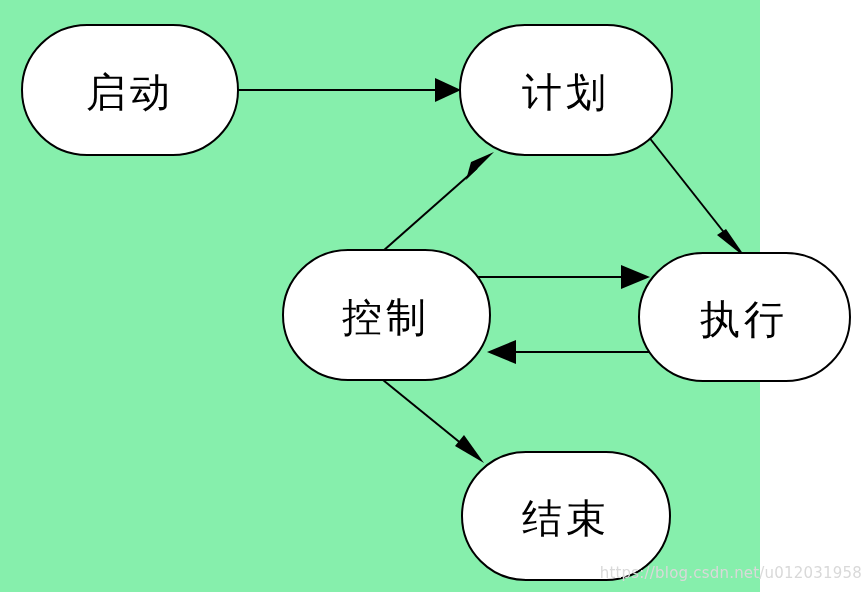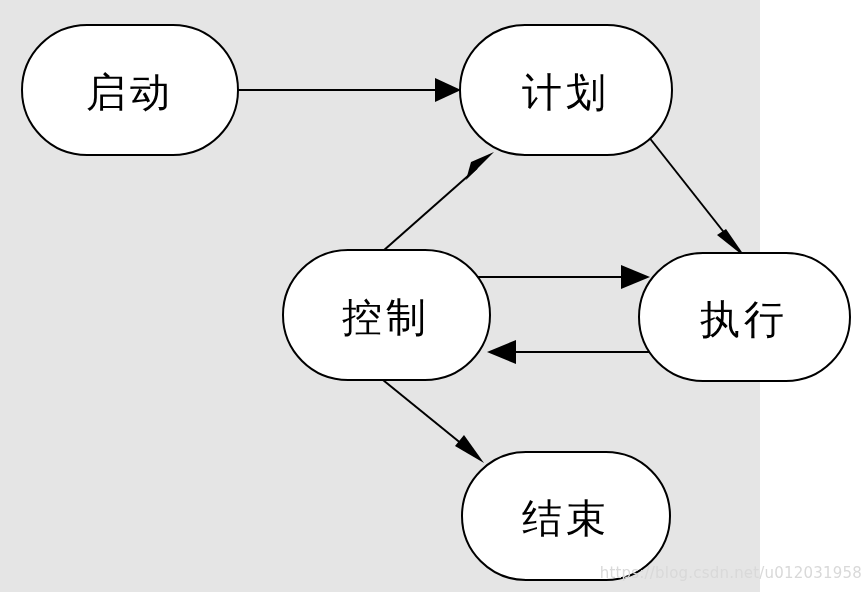--- a/index.html
+++ b/index.html
@@ -11,21 +11,21 @@
   body {
     width: 866px;
     height: 592px;
     overflow: hidden;
     font-family: "DejaVu Sans", "Liberation Sans", sans-serif;
   }
   #diagram-root {
     position: relative;
     width: 760px;
     height: 592px;
-    background: #e5e5e5;
+    background: #86efac;
   }
   svg.diagram-canvas {
     position: absolute;
     top: 0;
     left: 0;
     width: 866px;
     height: 592px;
     display: block;
   }
   .node-shape {

